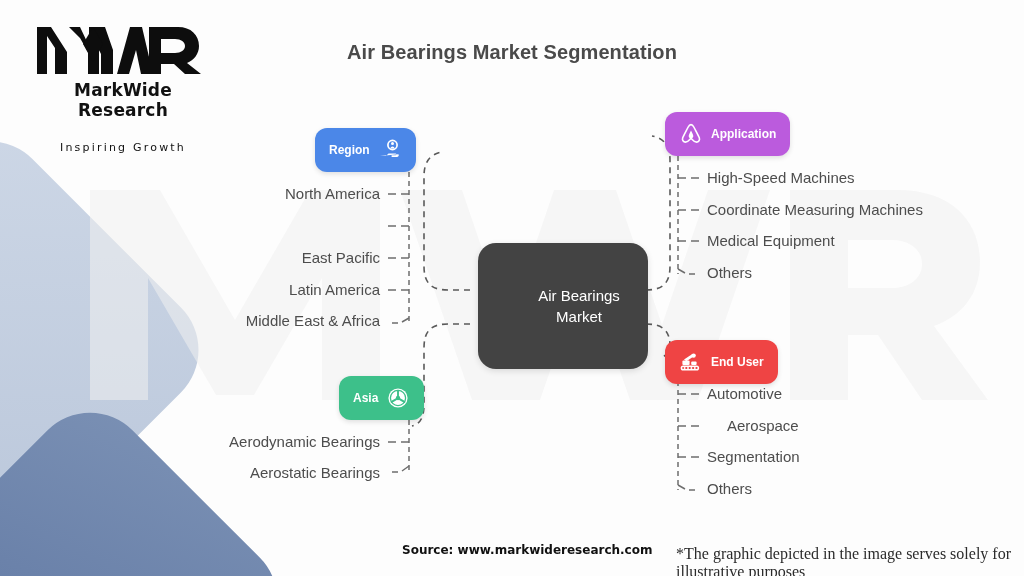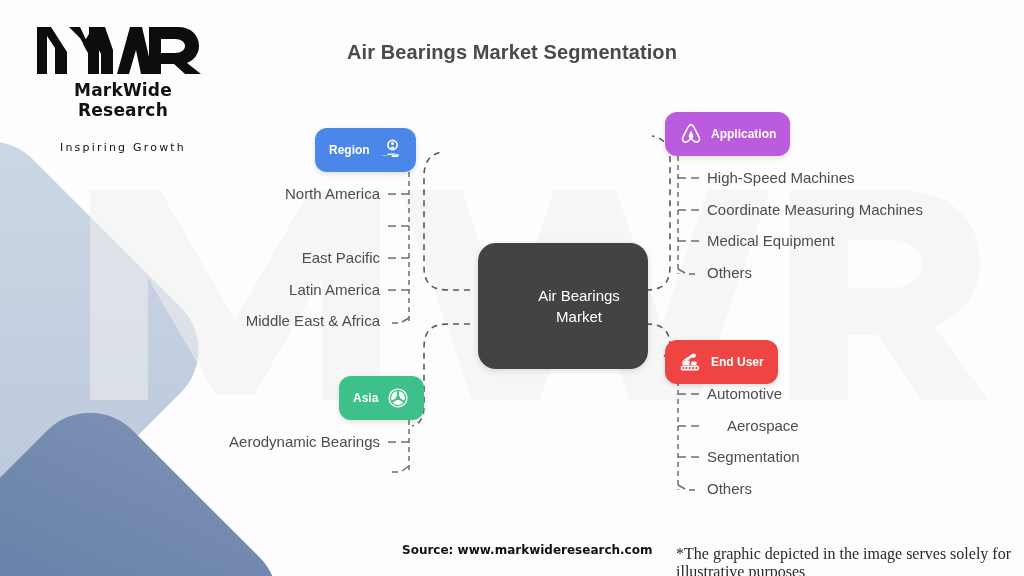--- a/index.html
+++ b/index.html
@@ -237,20 +237,21 @@
       </g>
     </svg>
   </div>
 
   <div class="leaf left" style="left:80px;top:185px;width:300px;">North America</div>
   <div class="leaf left" style="left:80px;top:249px;width:300px;">East Pacific</div>
   <div class="leaf left" style="left:80px;top:281px;width:300px;">Latin America</div>
   <div class="leaf left" style="left:80px;top:312px;width:300px;">Middle East &amp; Africa</div>
 
   <div class="leaf left" style="left:80px;top:433px;width:300px;">Aerodynamic Bearings</div>
+  <div class="leaf left" style="left:80px;top:464px;width:300px;">Aerostatic Bearings</div>
 
   <div class="leaf right" style="left:707px;top:169px;">High-Speed Machines</div>
   <div class="leaf right" style="left:707px;top:201px;">Coordinate Measuring Machines</div>
   <div class="leaf right" style="left:707px;top:232px;">Medical Equipment</div>
   <div class="leaf right" style="left:707px;top:264px;">Others</div>
 
   <div class="leaf right" style="left:707px;top:385px;">Automotive</div>
   <div class="leaf right" style="left:707px;top:417px;margin-left:20px;">Aerospace</div>
   <div class="leaf right" style="left:707px;top:448px;">Segmentation</div>
   <div class="leaf right" style="left:707px;top:480px;">Others</div>

